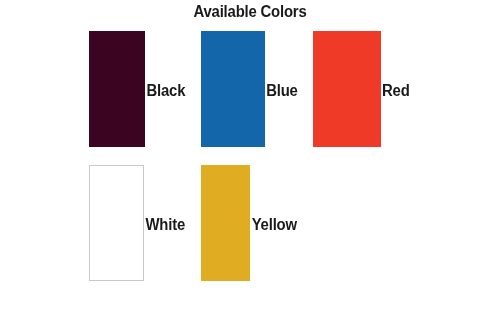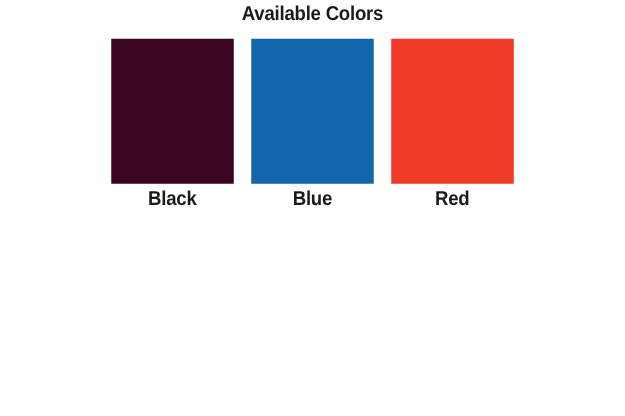--- a/index.html
+++ b/index.html
@@ -46,21 +46,20 @@
     display: grid;
     grid-template-columns: 98px 98px 98px;
     grid-template-rows: auto auto;
     column-gap: 14px;
     row-gap: 18px;
   }
 
   .swatch-cell {
     width: 98px;
     display: flex;
-    flex-direction: column;
     align-items: center;
   }
 
   .swatch-chip {
     width: 98px;
     height: 116px;
     box-sizing: border-box;
     display: block;
   }
 
@@ -93,15 +92,23 @@
         <div class="swatch-label">Black</div>
       </div>
       <div class="swatch-cell">
         <div class="swatch-chip" style="background-color: rgb(20, 102, 171);"></div>
         <div class="swatch-label">Blue</div>
       </div>
       <div class="swatch-cell">
         <div class="swatch-chip" style="background-color: rgb(238, 58, 38);"></div>
         <div class="swatch-label">Red</div>
       </div>
+      <div class="swatch-cell">
+        <div class="swatch-chip bordered" style="background-color: rgb(255, 255, 255);"></div>
+        <div class="swatch-label">White</div>
+      </div>
+      <div class="swatch-cell">
+        <div class="swatch-chip" style="background-color: rgb(224, 172, 34);"></div>
+        <div class="swatch-label">Yellow</div>
+      </div>
     </div>
 
 </div>
 
 </body></html>

